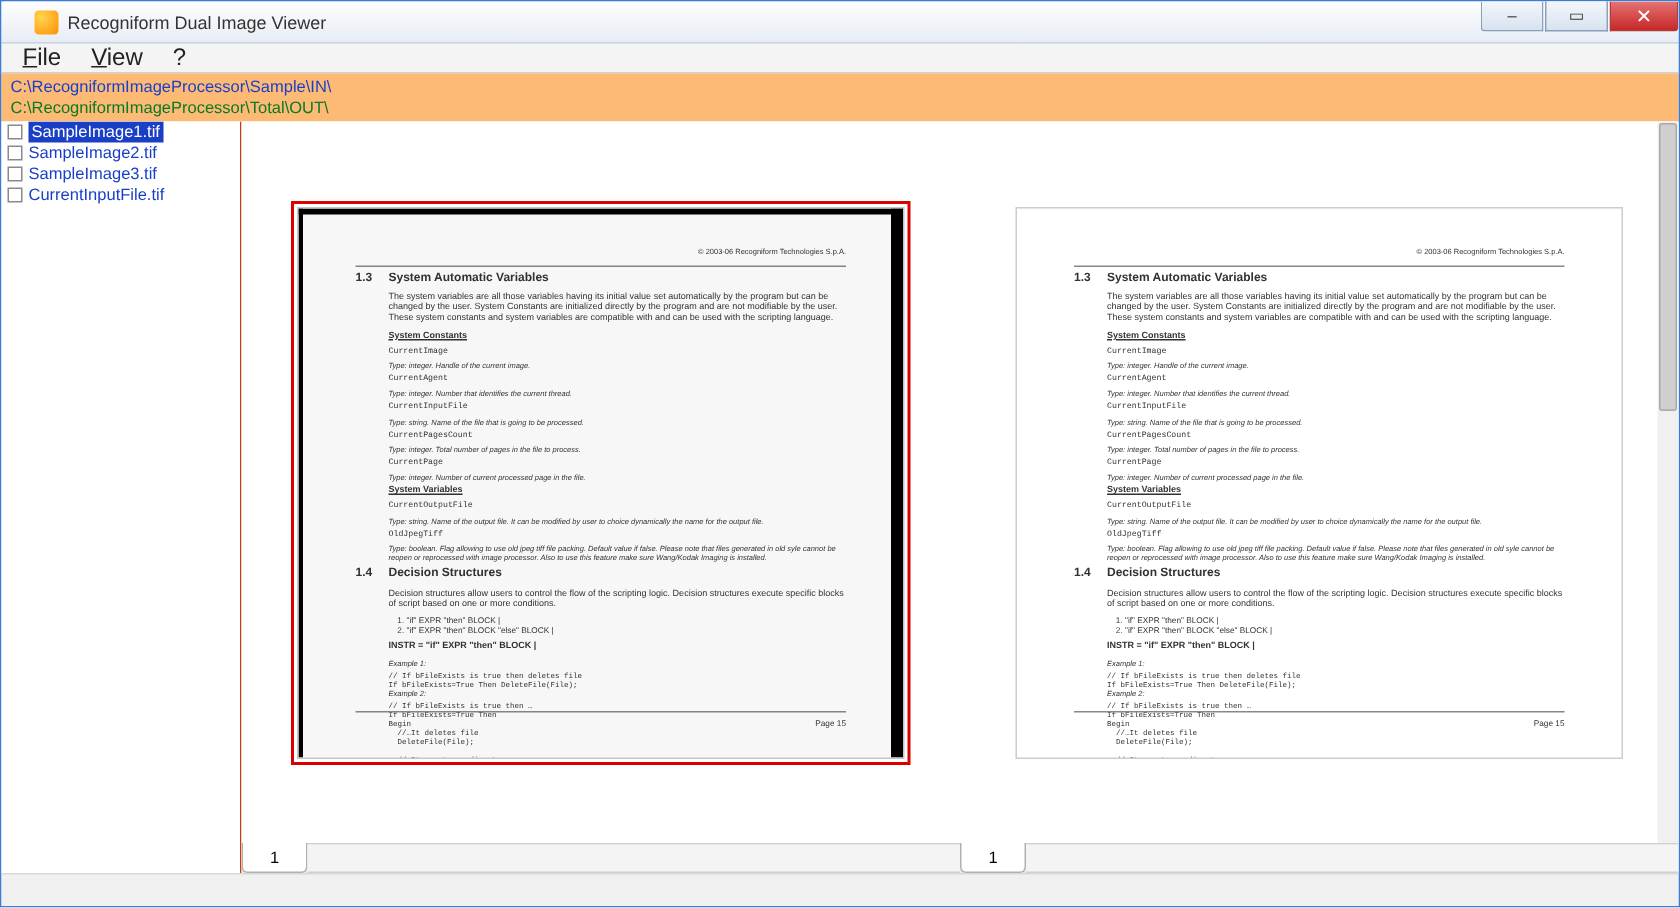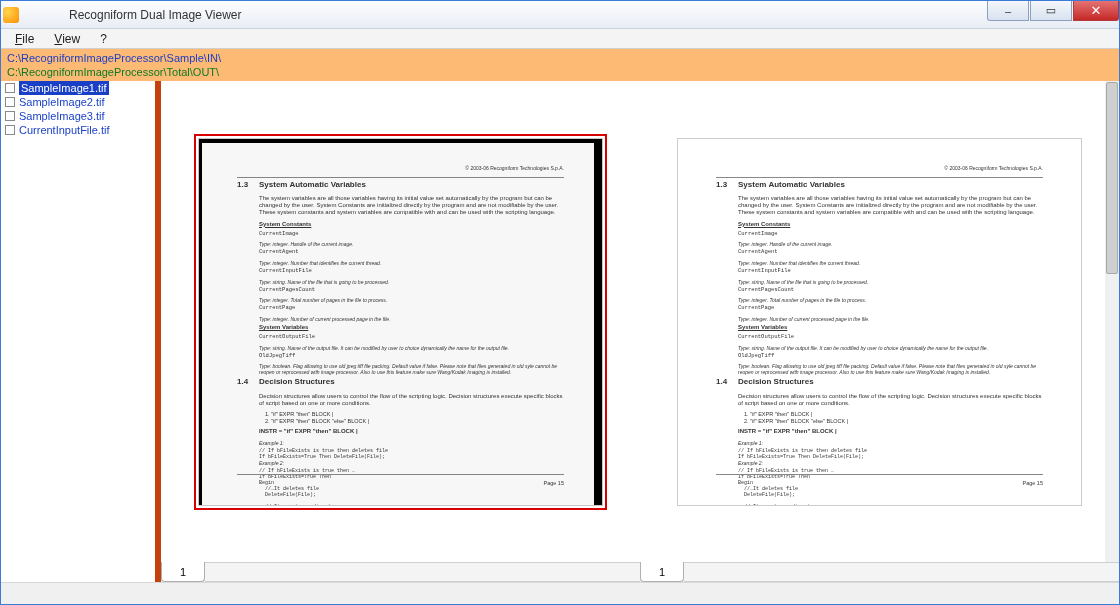--- a/index.html
+++ b/index.html
@@ -16,23 +16,22 @@
   display: flex;
   flex-direction: column;
   background: #f0f0f0;
 }
 .titlebar {
   height: 28px;
   background: linear-gradient(#fdfdfe, #e8edf5);
   border-bottom: 1px solid #c8d2e0;
   display: flex;
   align-items: center;
-  padding-left: 2px;
+  padding-left: 22px;
   position: relative;
-  gap: 44px;
 }
 .titlebar .app-icon {
   width: 16px; height: 16px;
   background: radial-gradient(circle at 30% 30%, #ffd54f, #ff8f00);
   border-radius: 3px;
   margin-right: 6px;
 }
 .titlebar .title {
   font-size: 12px;
   color: #333;
@@ -66,21 +65,21 @@
   height: 20px;
   background: #f4f4f4;
   border-bottom: 1px solid #d0d0d0;
   display: flex;
   align-items: center;
   padding-left: 6px;
   gap: 4px;
 }
 .menu-item {
   padding: 2px 8px;
-  font-size: 12px;
+  font-size: 16px;
   color: #222;
 }
 .menu-item:first-letter { text-decoration: underline; }
 
 .paths {
   padding: 2px 6px;
   font-size: 11px;
   line-height: 14px;
   background: #fdba74;
 }
@@ -89,21 +88,21 @@
 
 .workarea {
   flex: 1;
   display: flex;
   background: #fff;
   overflow: hidden;
 }
 
 .sidebar {
   width: 160px;
-  border-right: 6px solid #c2410c;
+  border-right: 1px solid #c2410c;
   background: #fff;
   font-size: 11px;
 }
 .file-item {
   display: flex;
   align-items: center;
   padding: 0 4px;
   line-height: 14px;
 }
 .file-item .chk {

